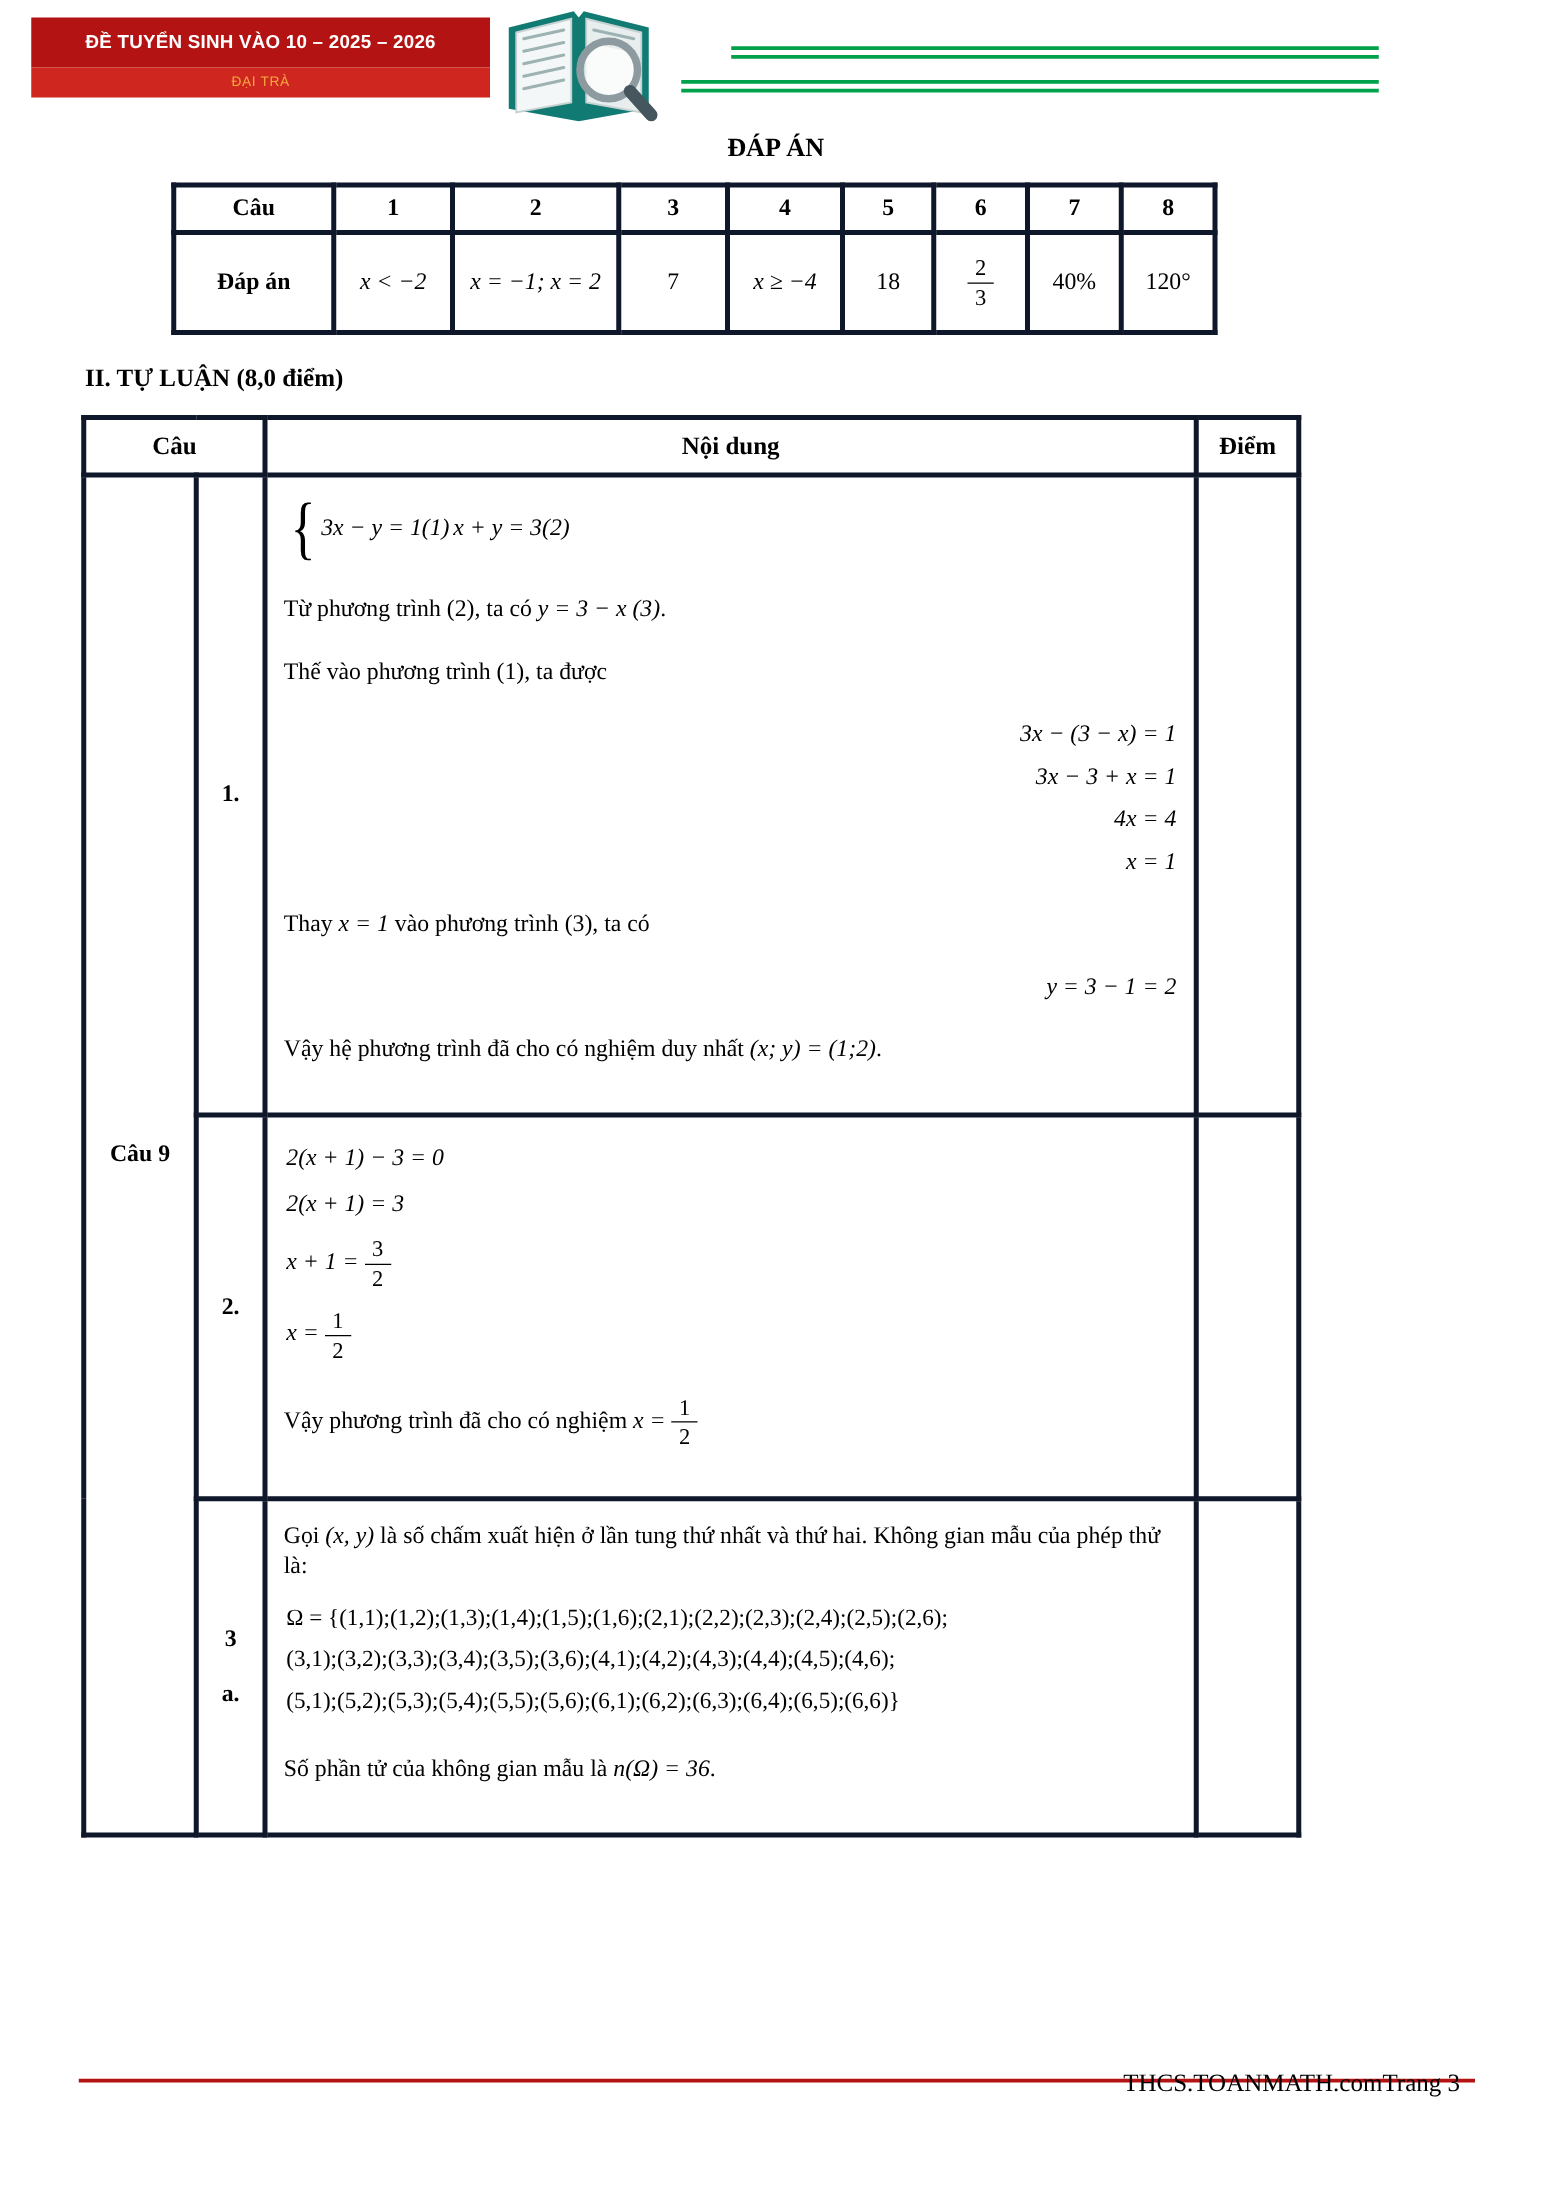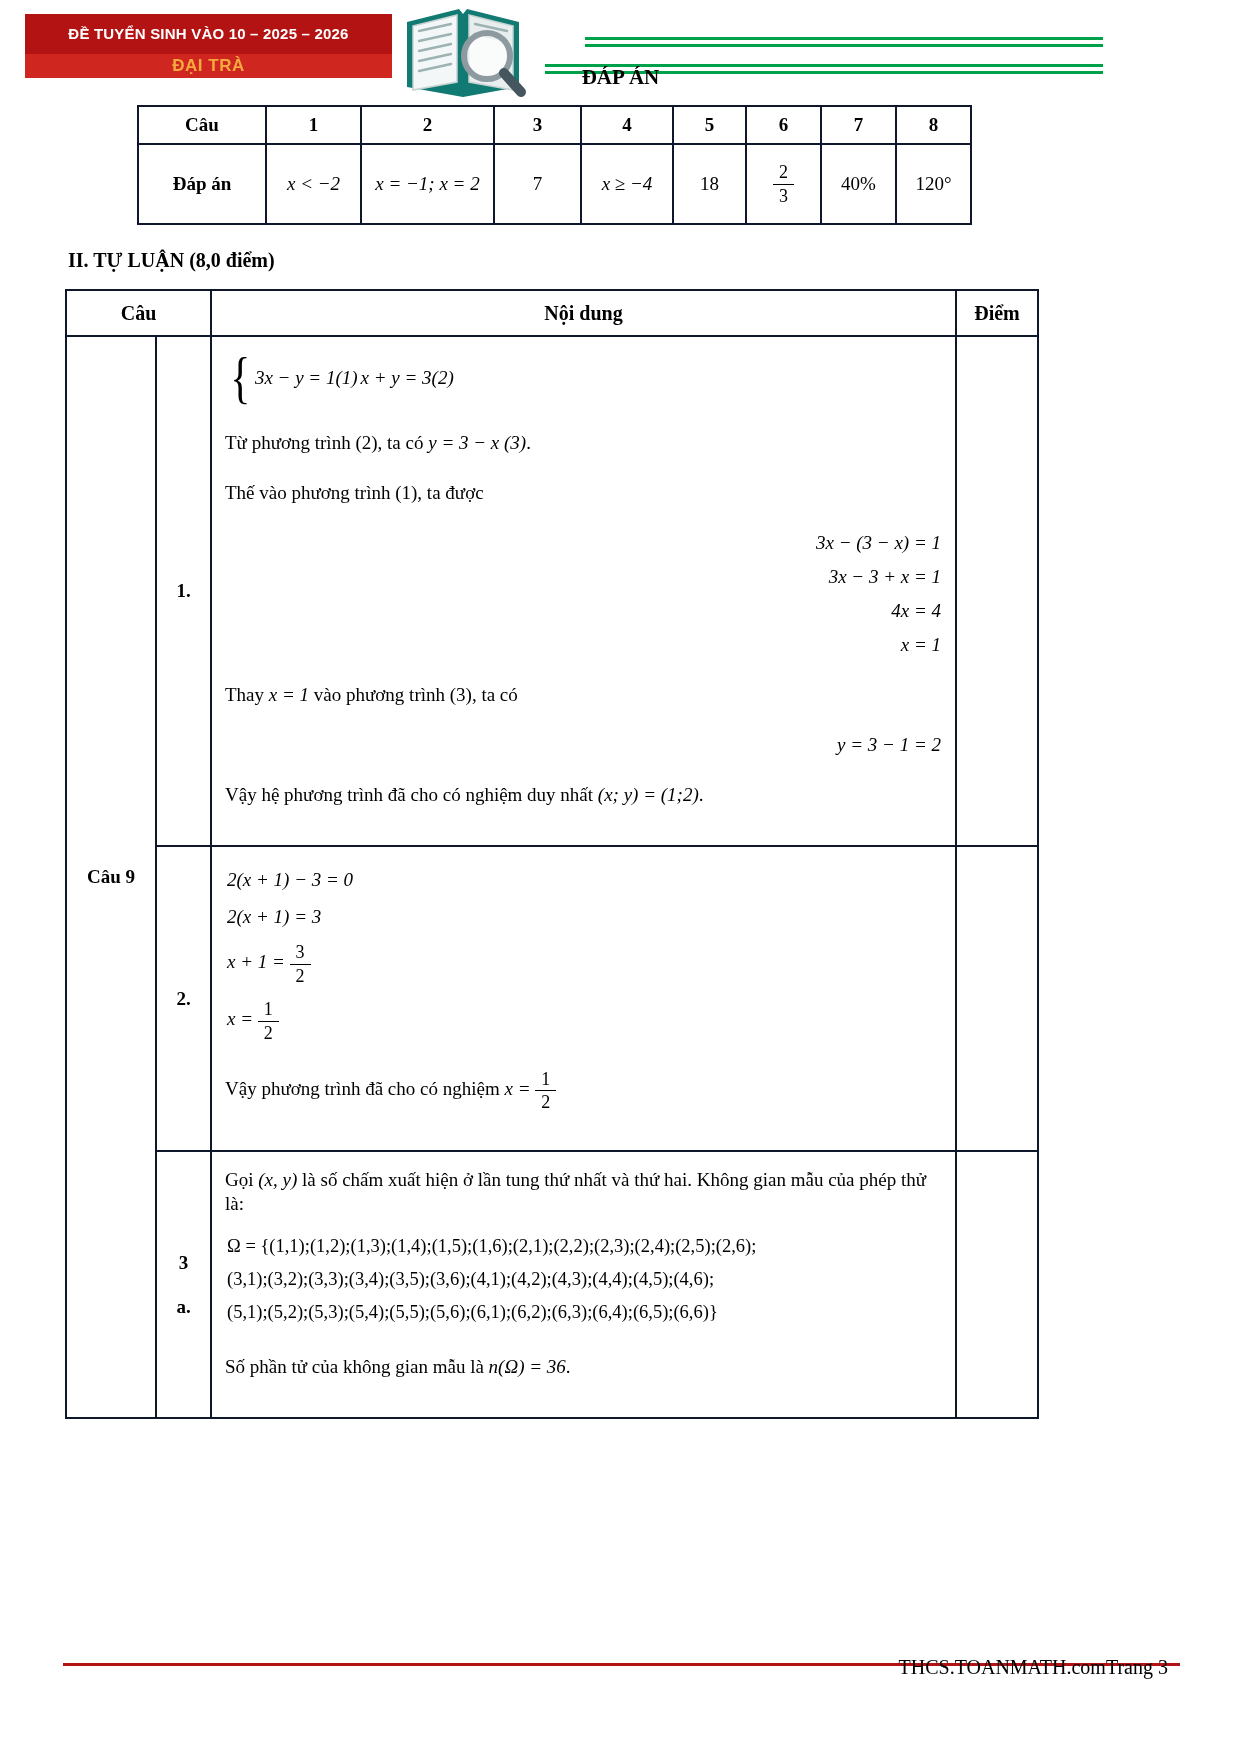--- a/index.html
+++ b/index.html
@@ -21,37 +21,37 @@
   }
   .banner-top {
     background: var(--banner_top, #b31312);
     color: var(--banner_text, #ffffff);
     font-weight: bold; font-size: 15px; line-height: 40px; height: 40px;
     letter-spacing: .2px;
   }
   .banner-bottom {
     background: var(--banner_bottom, #cf2620);
     color: var(--banner_accent, #f4a93f);
-    font-weight: bold; font-size: 17px; line-height: 24px; height: 24px;
+    font-weight: normal; font-size: 11px; line-height: 24px; height: 24px;
     letter-spacing: .5px;
   }
   .logo { position: absolute; left: 393px; top: 0px; width: 140px; height: 100px; }
   .gline { position: absolute; height: 2.5px; background: var(--green_line, #00a14b); }
   .gl1 { left: 585px; top: 37px; width: 518px; }
   .gl2 { left: 585px; top: 44px; width: 518px; }
   .gl3 { left: 545px; top: 64px; width: 558px; }
   .gl4 { left: 545px; top: 71px; width: 558px; }
 
   
-  .content { position: absolute; left: 0; top: 0; width: 1241px; padding-top: 65px; }
+  .content { position: absolute; left: 0; top: 0; width: 1241px; padding-top: 106px; }
   .doc-title { text-align: center; font-size: 21px; font-weight: bold; line-height: 24px; }
   .sec-heading { margin: 22px 0 0 68px; font-size: 20px; font-weight: bold; line-height: 26px; }
 
   table { border-collapse: collapse; table-layout: fixed; }
-  td, th { border: 2px solid #0f172a; text-align: center; vertical-align: middle; font-size: 19px; }
+  td, th { border: 4px solid #0f172a; text-align: center; vertical-align: middle; font-size: 19px; }
 
   
   .mcq-table { margin: 16px 0 0 137px; }
   .mcq-table .hdr { font-weight: bold; height: 38px; }
   .mcq-table .ans-row td { height: 80px; font-weight: normal; }
   .mi { font-style: italic; }
 
   .frac { display: inline-block; vertical-align: middle; text-align: center; line-height: 1.05; }
   .frac .num { display: block; padding: 1px 6px 2px; border-bottom: 1.4px solid #000; font-size: 18px; }
   .frac .den { display: block; padding: 2px 6px 0; font-size: 18px; }

